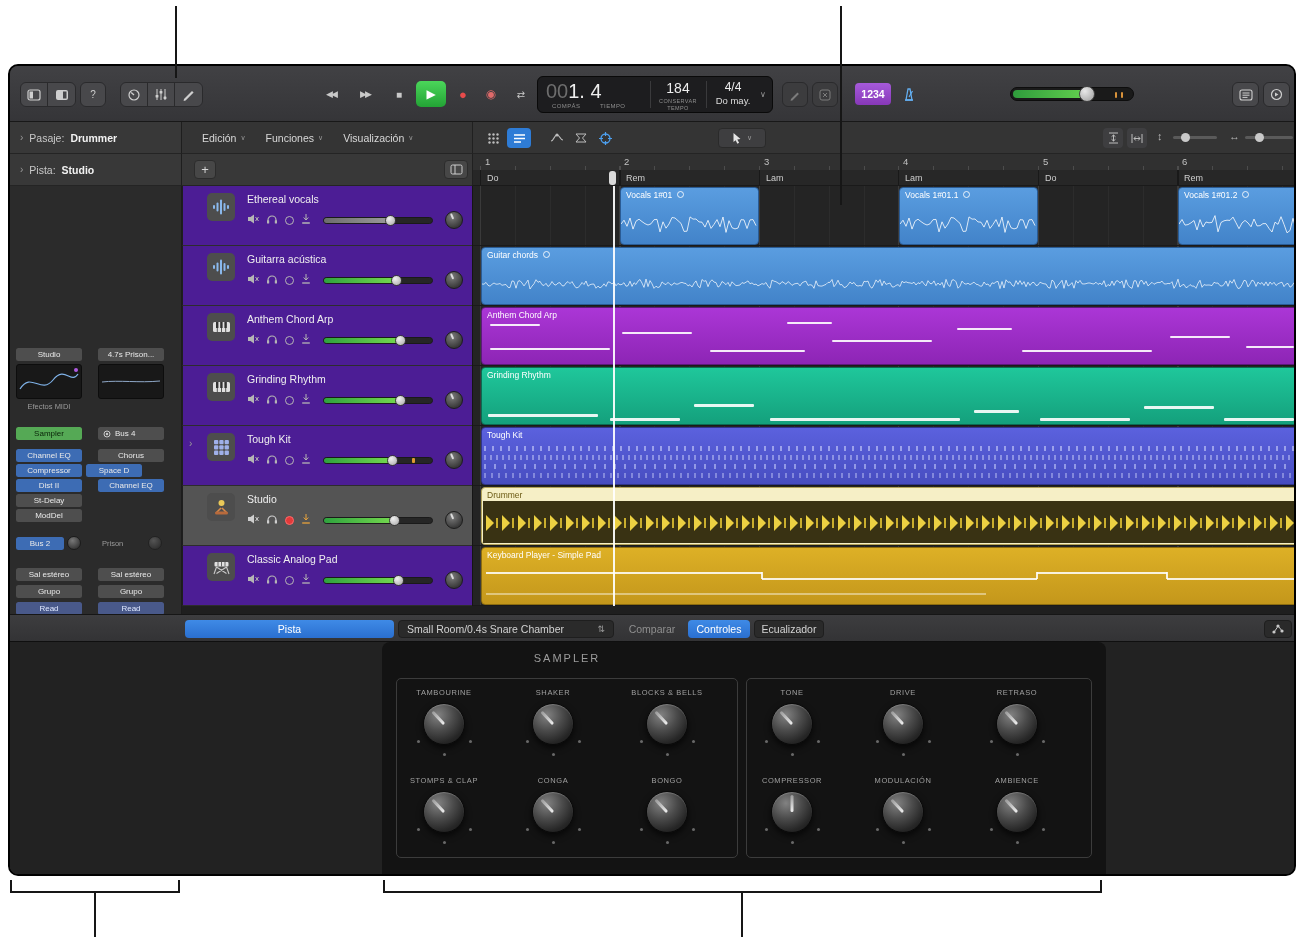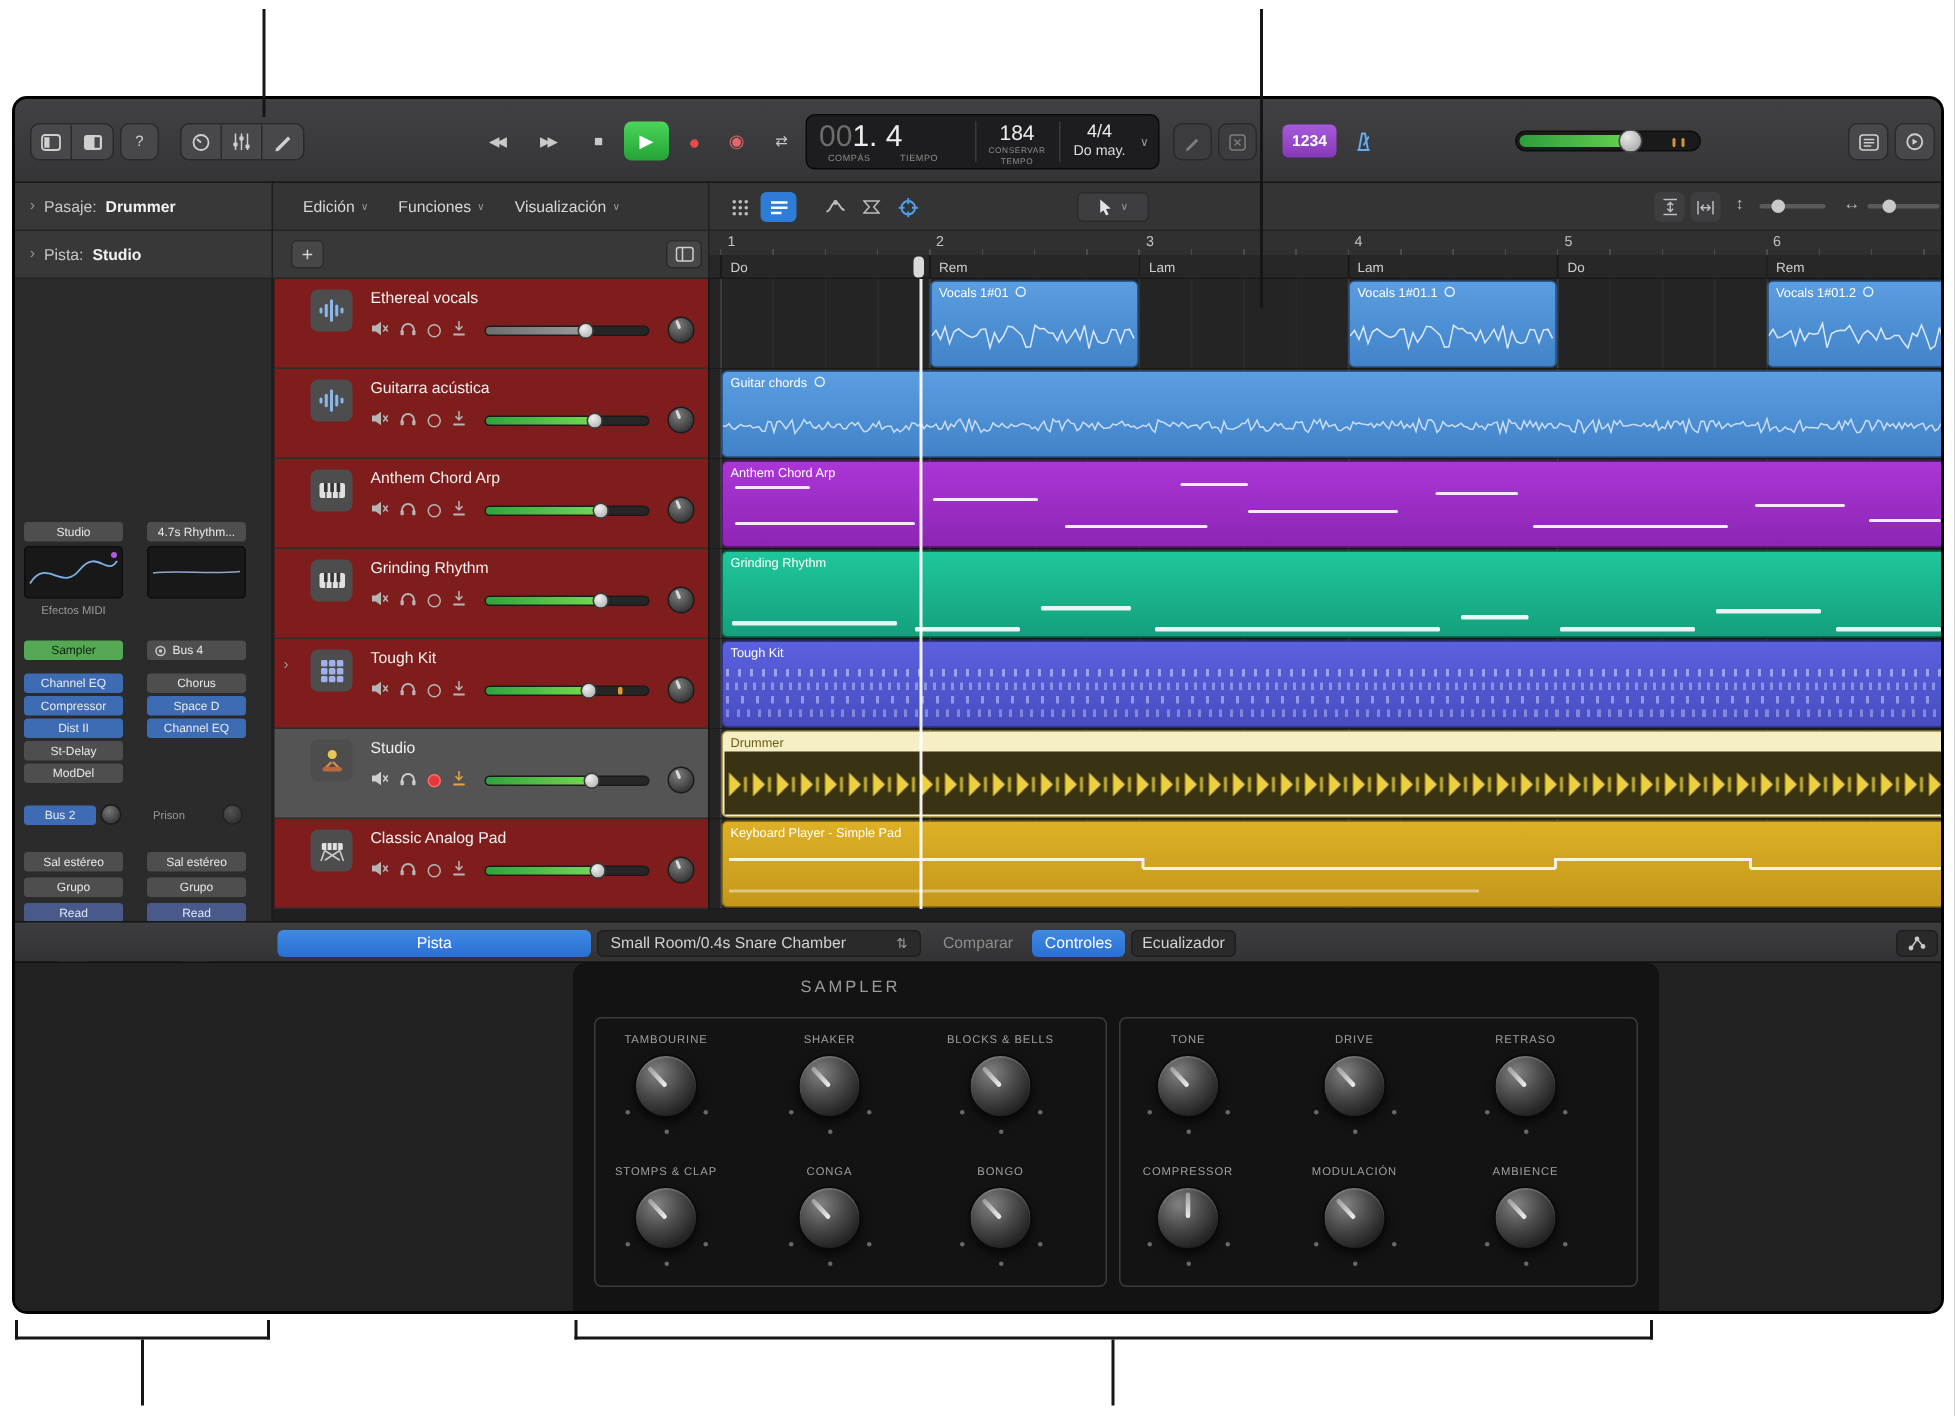--- a/index.html
+++ b/index.html
@@ -43,21 +43,21 @@
 .addbtn{position:absolute;left:12px;top:6px;width:22px;height:19px;background:#474747;border:1px solid #2c2c2c;border-radius:4px;color:#d5d5d5;font-size:13px;display:flex;align-items:center;justify-content:center}
 #ruler{position:absolute;left:462px;top:88px;width:826px;height:16px;background:#303030;border-left:1px solid #202020;
   background-image:repeating-linear-gradient(90deg,#4c4c4c 0 1px,transparent 1px 34.875px);
   background-size:100% 4px;background-position:7px 12px;background-repeat:no-repeat}
 .rnum{position:absolute;top:2px;font-size:9.5px;color:#c2c2c2}
 #chords{position:absolute;left:462px;top:104px;width:826px;height:16px;background:#272727;border-left:1px solid #202020;border-bottom:1px solid #1a1a1a;
   background-image:repeating-linear-gradient(90deg,#191919 0 1px,transparent 1px 139.5px);background-position:7px 0}
 .chordlab{position:absolute;top:2.5px;font-size:9px;color:#cfcfcf}
 #phandle{position:absolute;left:136px;top:1px;width:7px;height:14px;background:#d9d9d9;border-radius:3px}
 
-.trkhdr{position:absolute;left:172px;width:290px;height:60px;background:#7f1d1d;border-bottom:1px solid #2d2d2d;border-left:1px solid #1e1e1e}
+.trkhdr{position:absolute;left:172px;width:290px;height:60px;background:#4c1d95;border-bottom:1px solid #2d2d2d;border-left:1px solid #1e1e1e}
 .trkhdr.sel{background:#545454}
 .tile{position:absolute;left:24px;top:7px;width:28px;height:28px;background:#4d4d4d;border-radius:5px;display:flex;align-items:center;justify-content:center}
 .tname{position:absolute;left:64px;top:7px;font-size:10.5px;color:#efefef;white-space:nowrap}
 .tctrl{position:absolute;left:64px;top:27px;display:flex;gap:7px;align-items:center;height:14px}
 .recdot{width:9px;height:9px;border-radius:50%;border:1.5px solid #b5b5b5;display:inline-block}
 .recdot.on{background:#e23a3a;border-color:#ff6a6a}
 .tslider{position:absolute;left:140px;top:31px;width:110px;height:7px;background:#262626;border-radius:4px;border:1px solid #1a1a1a}
 .tsfill{position:absolute;left:0;top:0;height:5px;border-radius:3px;background:linear-gradient(90deg,#2fa33e,#74d94f)}
 .tsfill.gray{background:linear-gradient(90deg,#6d6d6d,#9a9a9a)}
 .tsthumb{position:absolute;top:-3px;width:11px;height:11px;border-radius:50%;background:radial-gradient(circle at 35% 30%,#f0f0f0,#a8a8a8);border:1px solid #3a3a3a}
@@ -801,35 +801,35 @@
       <div class="fslot"></div>
       <div class="fcap" style="top:12px"></div>
       <div class="fmeter">
           <div class="fmfill" style="top:16px"></div>
         </div>
     </div>
     <div class="msbtn" style="left:10px;top:772px;width:27px">M</div>
     <div class="msbtn" style="left:41px;top:772px;width:27px">S</div>
     <div class="stripname" style="left:0;top:790px;width:78px">Studio</div>
 
-    <div class="sb" style="left:88px;top:282px;width:66px">4.7s Rhythm...</div>
+    <div class="sb" style="left:88px;top:282px;width:66px">4.7s Prison...</div>
     <div class="sdisp" style="left:88px;top:298px;width:66px;height:35px">
       <svg width="64" height="33">
           <path d="M3 17 C20 15 40 18 61 16" fill="none" stroke="#8fa8c8" stroke-width="1"></path>
         </svg>
     </div>
     <div class="sb" style="left:88px;top:361px;width:66px;justify-content:flex-start;padding-left:5px;gap:4px">
       <svg width="8" height="8" viewBox="0 0 8 8">
           <circle cx="4" cy="4" r="3" fill="none" stroke="#c9c9c9"></circle>
           <circle cx="4" cy="4" r="1.2" fill="#c9c9c9"></circle>
         </svg>
       <span>Bus 4</span>
     </div>
     <div class="sb" style="left:88px;top:383px;width:66px">Chorus</div>
-    <div class="sb blue" style="left:88px;top:398px;width:66px">Space D</div>
+    <div class="sb blue" style="left:76px;top:398px;width:56px">Space D</div>
     <div class="sb blue" style="left:88px;top:413px;width:66px">Channel EQ</div>
     <div class="slabel" style="left:88px;top:473px;width:40px;text-align:left;padding-left:4px">Prison</div>
     <div class="sknob" style="left:138px;top:470px;opacity:.55"></div>
     <div class="sb" style="left:88px;top:502px;width:66px">Sal estéreo</div>
     <div class="sb" style="left:88px;top:519px;width:66px">Grupo</div>
     <div class="sb read" style="left:88px;top:536px;width:66px">Read</div>
     <div class="bigknob" style="left:108px;top:556px"></div>
     <div class="sb val" style="left:88px;top:589px;width:31px">-2,2</div>
     <div class="sb vblue" style="left:122px;top:589px;width:34px">-24,7</div>
     <div class="fader" style="left:90px;top:608px">

